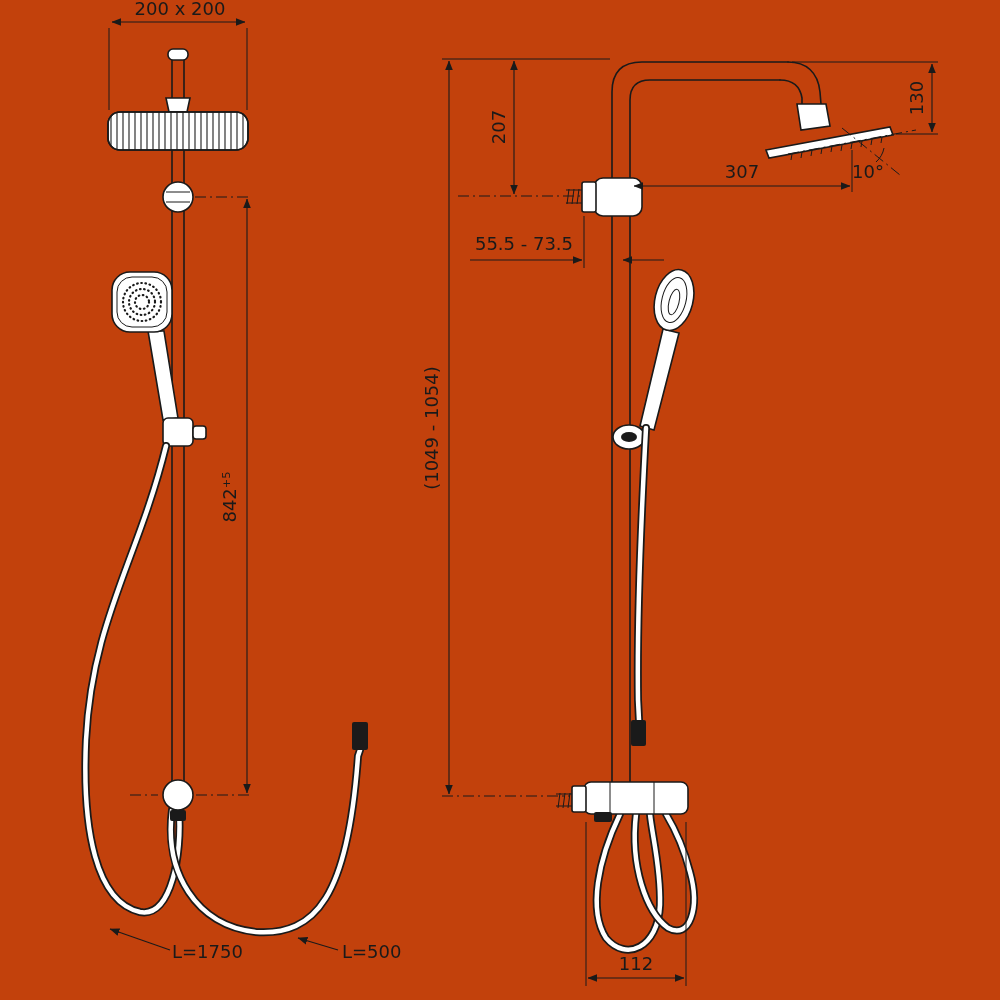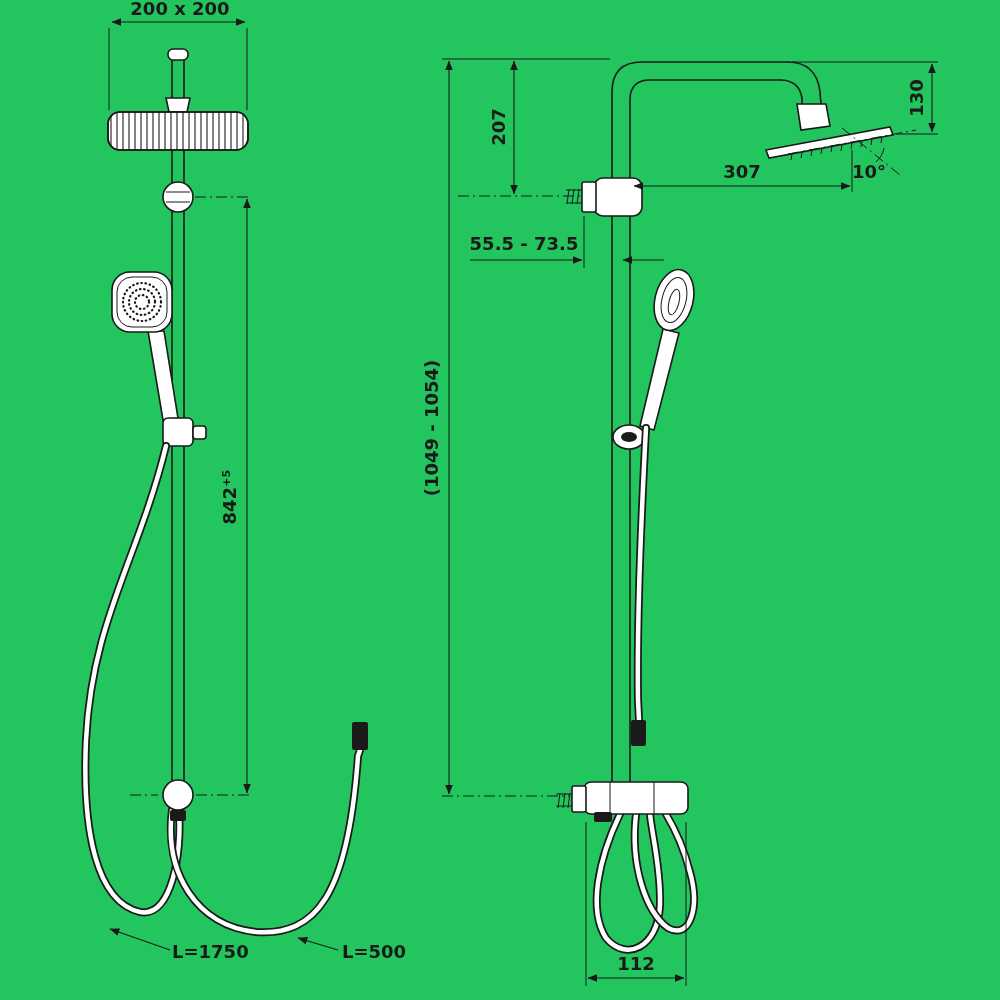--- a/index.html
+++ b/index.html
@@ -1,16 +1,16 @@
 <!DOCTYPE html>
 <html><head>
 <meta charset="utf-8">
 <style>
   html,body{margin:0;padding:0;background:#fff;}
-  .canvas{position:relative;width:1000px;height:1000px;background:#22c55e;overflow:hidden;font-weight:bold;}
+  .canvas{position:relative;width:1000px;height:1000px;background:#c2410c;overflow:hidden;}
   svg{display:block;}
   .ln{stroke:#1a1a1a;stroke-width:1.6;fill:none;stroke-linecap:round;}
   .thin{stroke:#1a1a1a;stroke-width:1;fill:none;}
   .dim{stroke:#1a1a1a;stroke-width:1.1;fill:none;}
   .cl{stroke:#1a1a1a;stroke-width:1;fill:none;stroke-dasharray:11 4 2 4;}
   .whitefill{fill:#ffffff;stroke:#1a1a1a;stroke-width:1.6;}
   .blackfill{fill:#1a1a1a;stroke:none;}
   .hose{stroke:#1a1a1a;stroke-width:8;fill:none;stroke-linecap:round;}
   .hosein{stroke:#ffffff;stroke-width:4.5;fill:none;stroke-linecap:round;}
   .dots{stroke:#1a1a1a;stroke-width:2.2;fill:none;stroke-linecap:round;stroke-dasharray:0.6 3.6;}

